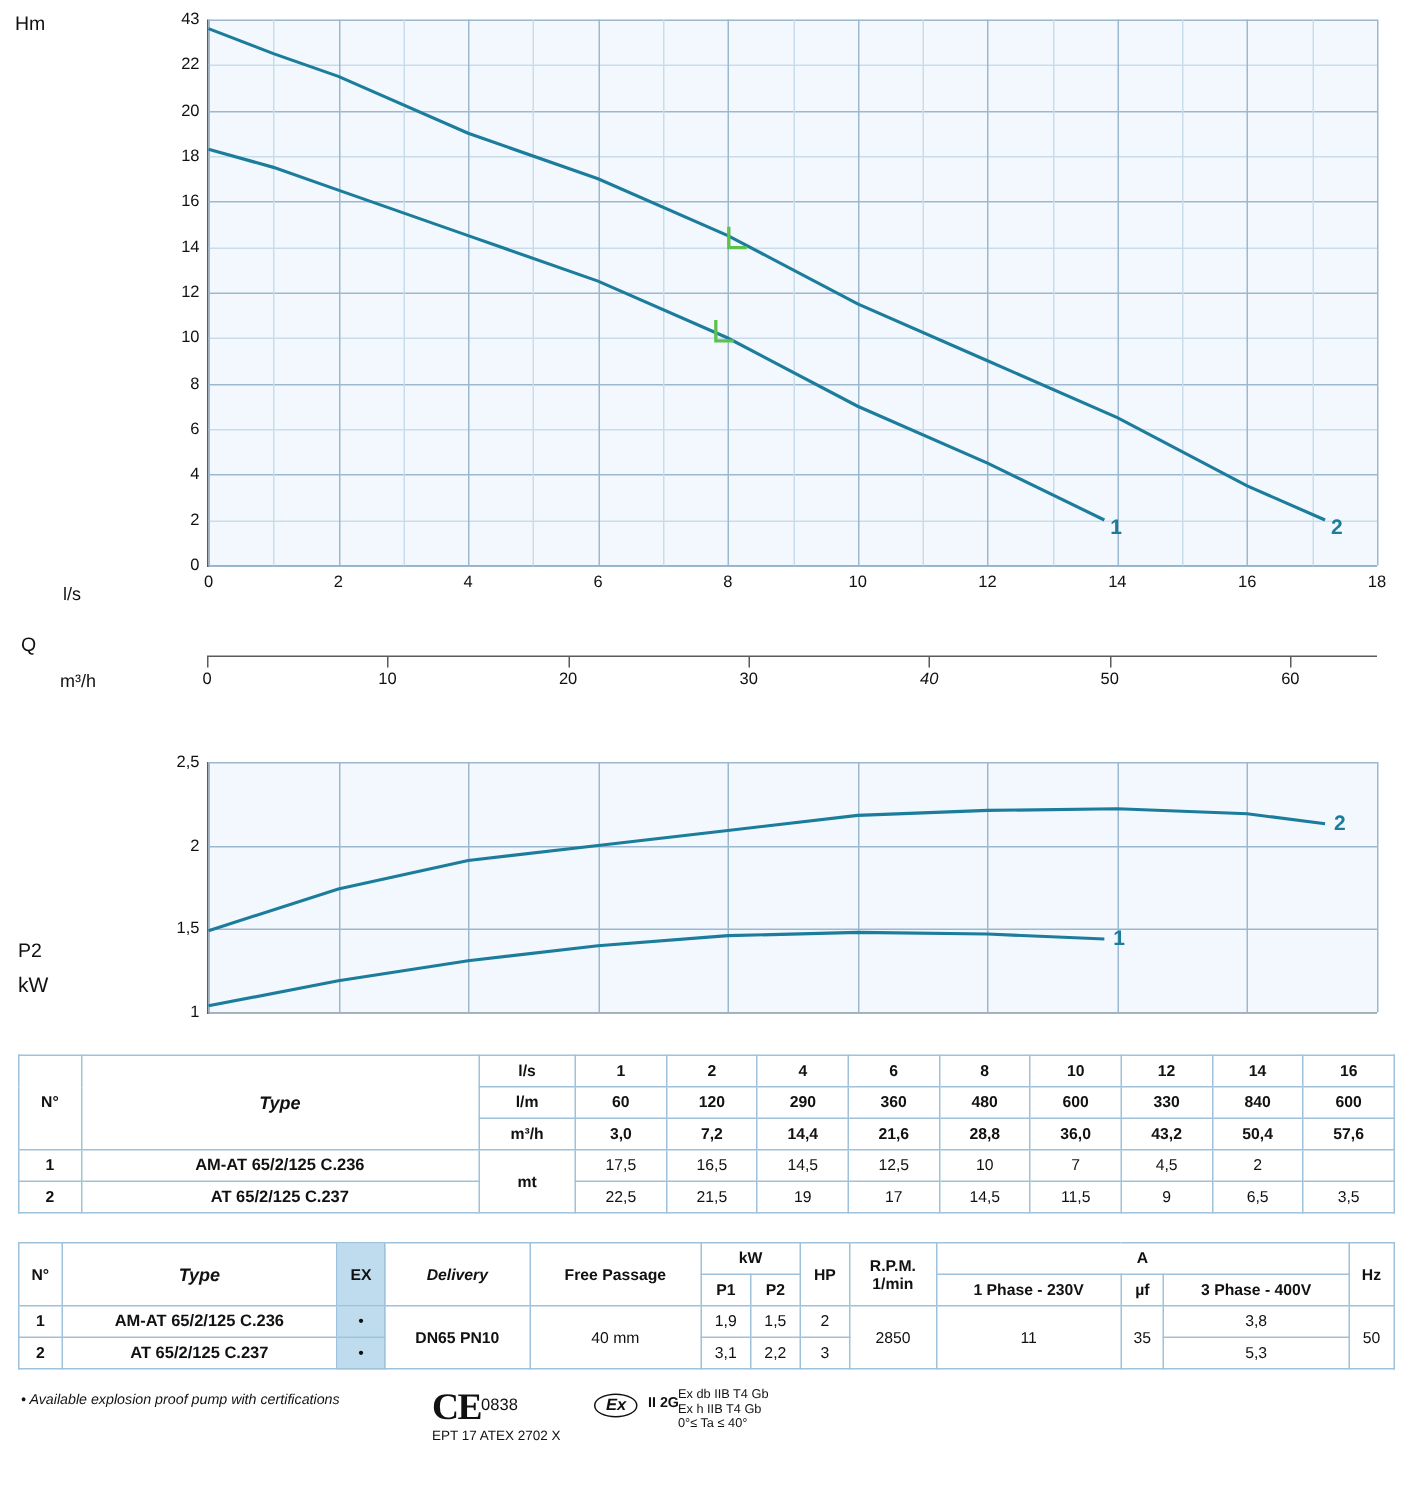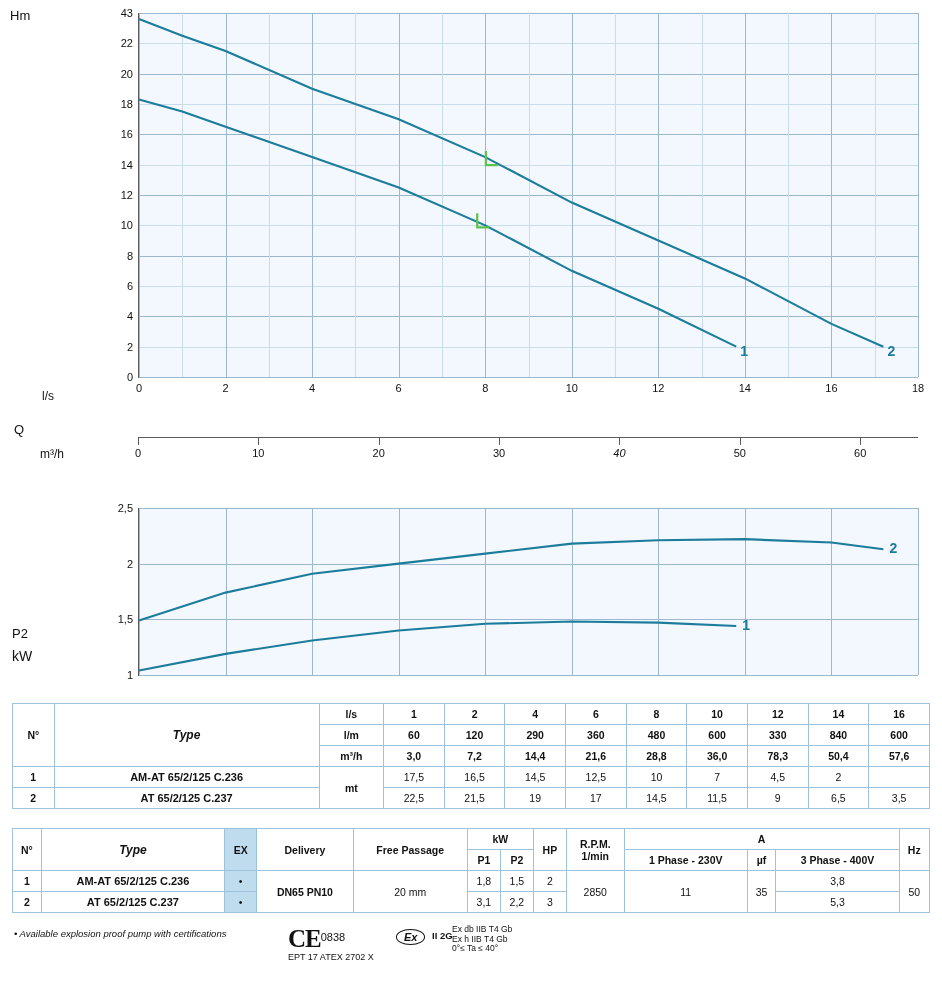--- a/index.html
+++ b/index.html
@@ -232,21 +232,21 @@
           <td class="hdr">600</td>
         </tr>
         <tr>
           <td class="unit">m³/h</td>
           <td class="hdr">3,0</td>
           <td class="hdr">7,2</td>
           <td class="hdr">14,4</td>
           <td class="hdr">21,6</td>
           <td class="hdr">28,8</td>
           <td class="hdr">36,0</td>
-          <td class="hdr">78,3</td>
+          <td class="hdr">43,2</td>
           <td class="hdr">50,4</td>
           <td class="hdr">57,6</td>
         </tr>
         <tr>
           <td class="hdr">1</td>
           <td class="type">AM-AT 65/2/125 C.236</td>
           <td rowspan="2" class="unit">mt</td>
           <td>17,5</td>
           <td>16,5</td>
           <td>14,5</td>
@@ -272,42 +272,42 @@
         </tr>
       </tbody>
   </table>
 
   <table class="t2">
     <tbody id="t2body">
         <tr>
           <td rowspan="2" class="hdr">N°</td>
           <td rowspan="2" class="hdr" style="font-style:italic;font-size:12px;">Type</td>
           <td rowspan="2" class="hdr exshade">EX</td>
-          <td rowspan="2" class="hdr" style="">Delivery</td>
+          <td rowspan="2" class="hdr" style="font-style:italic;">Delivery</td>
           <td rowspan="2" class="hdr" style="">Free Passage</td>
           <td colspan="2" class="hdr">kW</td>
           <td rowspan="2" class="hdr">HP</td>
           <td rowspan="2" class="hdr">R.P.M.<br>1/min</td>
           <td colspan="3" class="hdr">A</td>
           <td rowspan="2" class="hdr">Hz</td>
         </tr>
         <tr>
           <td class="hdr">P1</td>
           <td class="hdr">P2</td>
           <td class="hdr">1 Phase - 230V</td>
           <td class="hdr">µf</td>
           <td class="hdr">3 Phase - 400V</td>
         </tr>
         <tr>
           <td class="hdr">1</td>
           <td class="type">AM-AT 65/2/125 C.236</td>
           <td class="exshade">•</td>
           <td rowspan="2" class="hdr">DN65 PN10</td>
-          <td rowspan="2">20 mm</td>
-          <td>1,8</td>
+          <td rowspan="2">40 mm</td>
+          <td>1,9</td>
           <td>1,5</td>
           <td>2</td>
           <td rowspan="2">2850</td>
           <td rowspan="2">11</td>
           <td rowspan="2">35</td>
           <td>3,8</td>
           <td rowspan="2">50</td>
         </tr>
         <tr>
           <td class="hdr">2</td>

